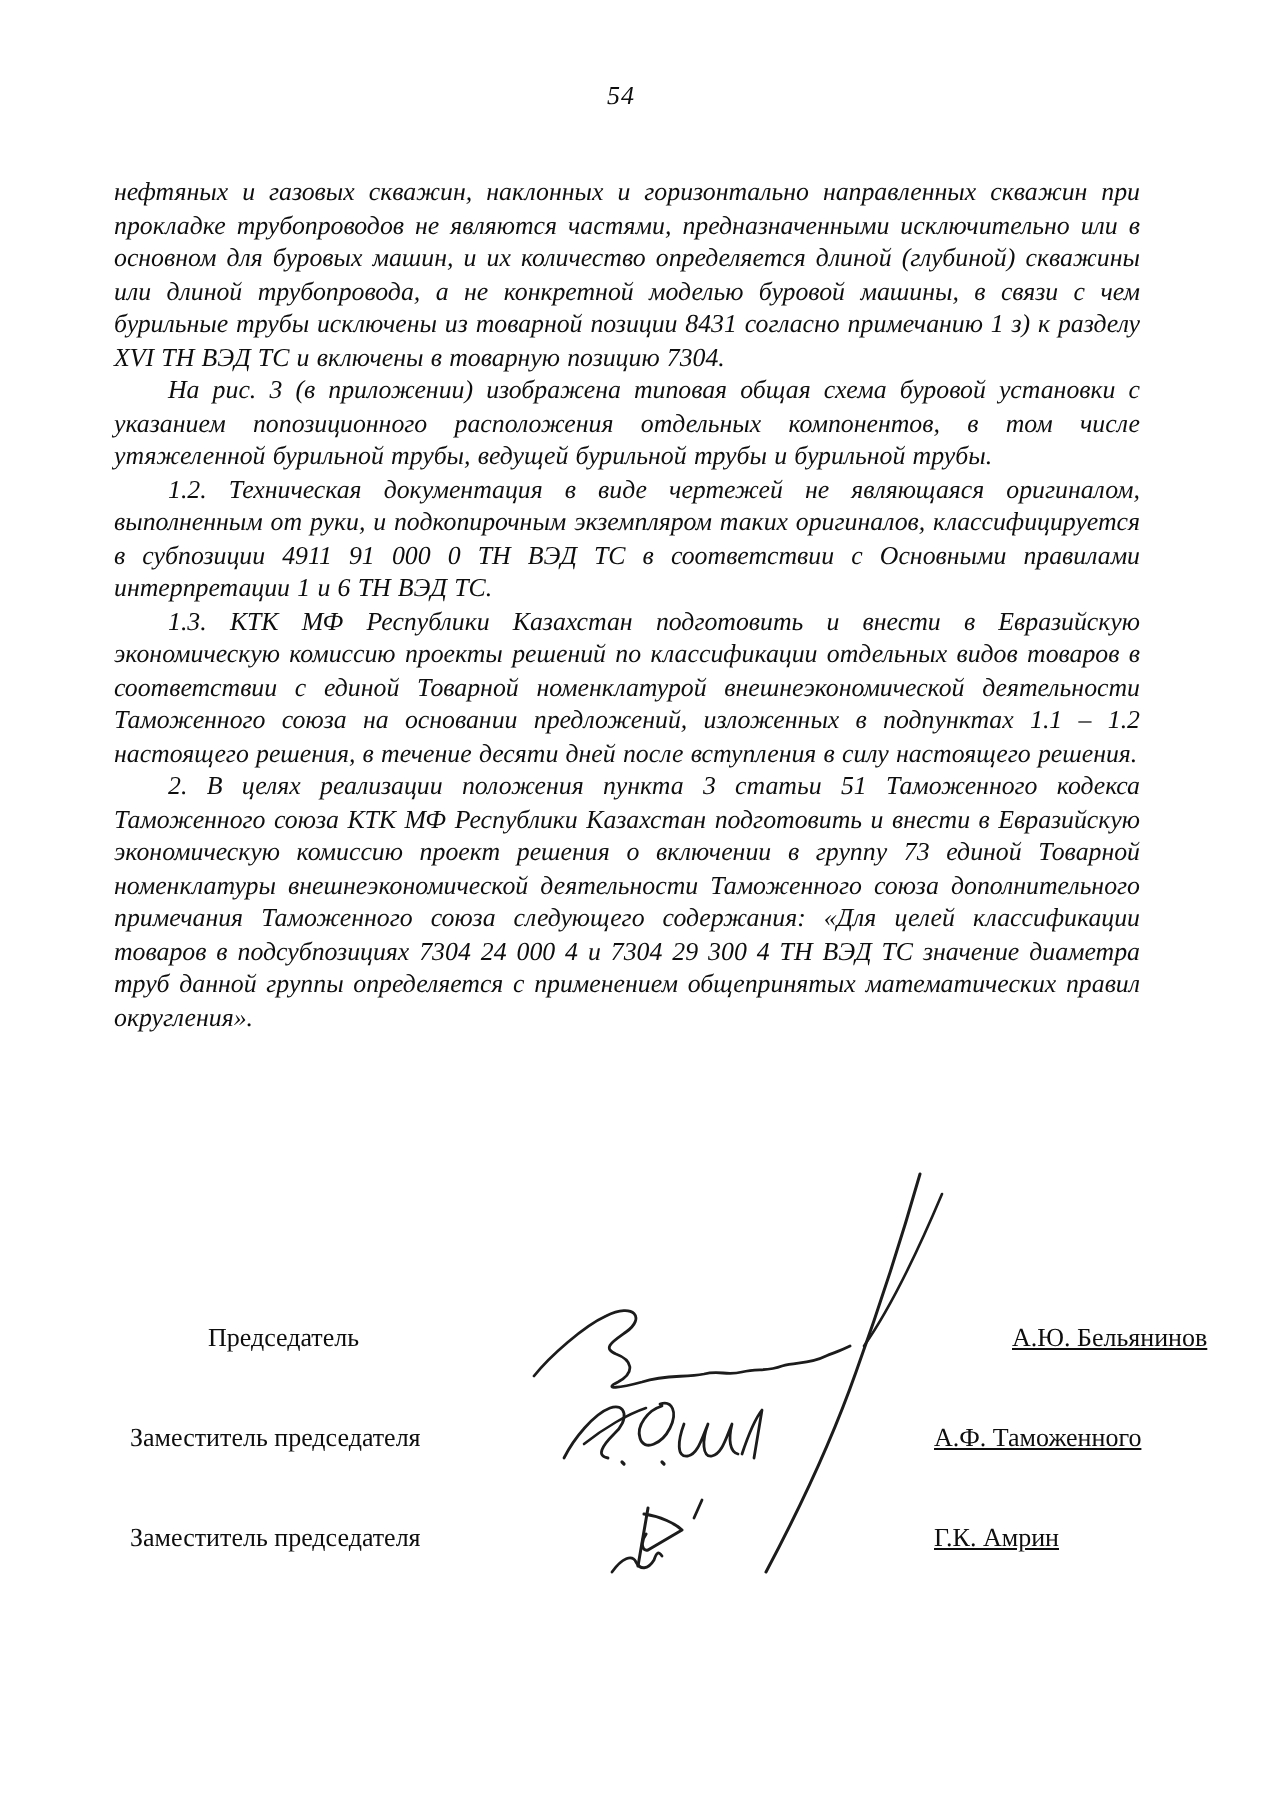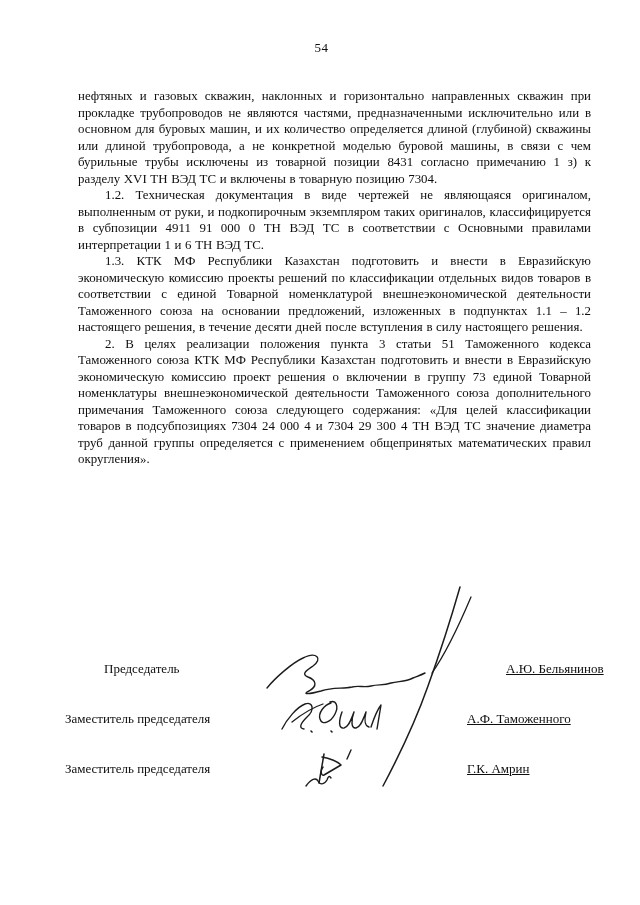--- a/index.html
+++ b/index.html
@@ -12,35 +12,37 @@
     width: 640px;
     height: 905px;
     background: #ffffff;
     color: #0e0e0e;
     font-family: "Liberation Serif", "DejaVu Serif", serif;
     overflow: hidden;
   }
   .page-number {
     position: absolute;
     top: 40px;
-    left: 65px;
+    left: 54px;
     width: 513px;
     text-align: center;
     font-size: 13px;
     letter-spacing: 0.5px;
+    font-style: italic;
   }
   .body-text {
     position: absolute;
     top: 88px;
-    left: 78px;
+    left: 57px;
     width: 513px;
     font-size: 12.9px;
     line-height: 16.5px;
     text-align: justify;
     text-justify: inter-word;
+    font-style: italic;
   }
   .para {
     margin: 0;
     text-indent: 27px;
     word-spacing: 0.4px;
   }
   .para.no-indent {
     text-indent: 0;
   }
   .sig-row {
@@ -83,20 +85,21 @@
 </style>
 </head>
 <body>
 
 <div class="page">
 
   <div class="page-number">54</div>
 
   <div class="body-text">
     <p class="para no-indent">нефтяных и газовых скважин, наклонных и горизонтально направленных скважин при прокладке трубопроводов не являются частями, предназначенными исключительно или в основном для буровых машин, и их количество определяется длиной (глубиной) скважины или длиной трубопровода, а не конкретной моделью буровой машины, в связи с чем бурильные трубы исключены из товарной позиции 8431 согласно примечанию 1 з) к разделу XVI ТН ВЭД ТС и включены в товарную позицию 7304.</p>
+    <p class="para">На рис. 3 (в приложении) изображена типовая общая схема буровой установки с указанием попозиционного расположения отдельных компонентов, в том числе утяжеленной бурильной трубы, ведущей бурильной трубы и бурильной трубы.</p>
     <p class="para">1.2. Техническая документация в виде чертежей не являющаяся оригиналом, выполненным от руки, и подкопирочным экземпляром таких оригиналов, классифицируется в субпозиции 4911 91 000 0 ТН ВЭД ТС в соответствии с Основными правилами интерпретации 1 и 6 ТН ВЭД ТС.</p>
     <p class="para">1.3. КТК МФ Республики Казахстан подготовить и внести в Евразийскую экономическую комиссию проекты решений по классификации отдельных видов товаров в соответствии с единой Товарной номенклатурой внешнеэкономической деятельности Таможенного союза на основании предложений, изложенных в подпунктах 1.1 – 1.2 настоящего решения, в течение десяти дней после вступления в силу настоящего решения.</p>
     <p class="para">2. В целях реализации положения пункта 3 статьи 51 Таможенного кодекса Таможенного союза КТК МФ Республики Казахстан подготовить и внести в Евразийскую экономическую комиссию проект решения о включении в группу 73 единой Товарной номенклатуры внешнеэкономической деятельности Таможенного союза дополнительного примечания Таможенного союза следующего содержания: «Для целей классификации товаров в подсубпозициях 7304 24 000 4 и 7304 29 300 4 ТН ВЭД ТС значение диаметра труб данной группы определяется с применением общепринятых математических правил округления».</p>
   </div>
 
   <div class="sig-row row-1">
     <span class="sig-title">Председатель</span>
     <span class="sig-name">А.Ю. Бельянинов</span>
   </div>
 

